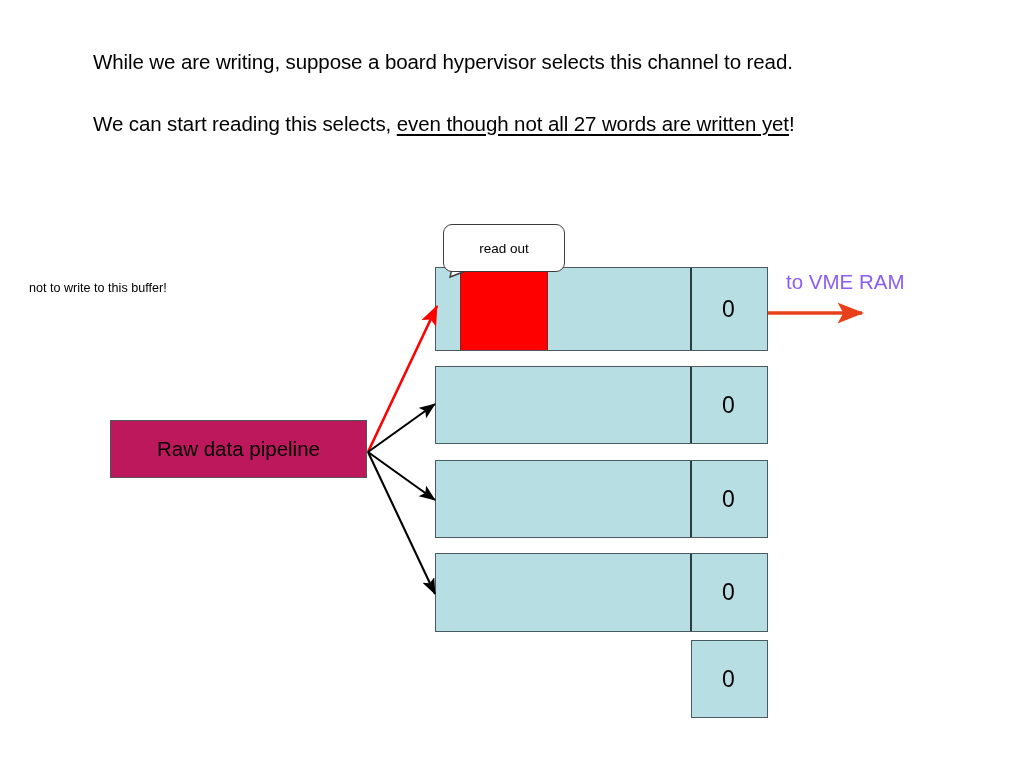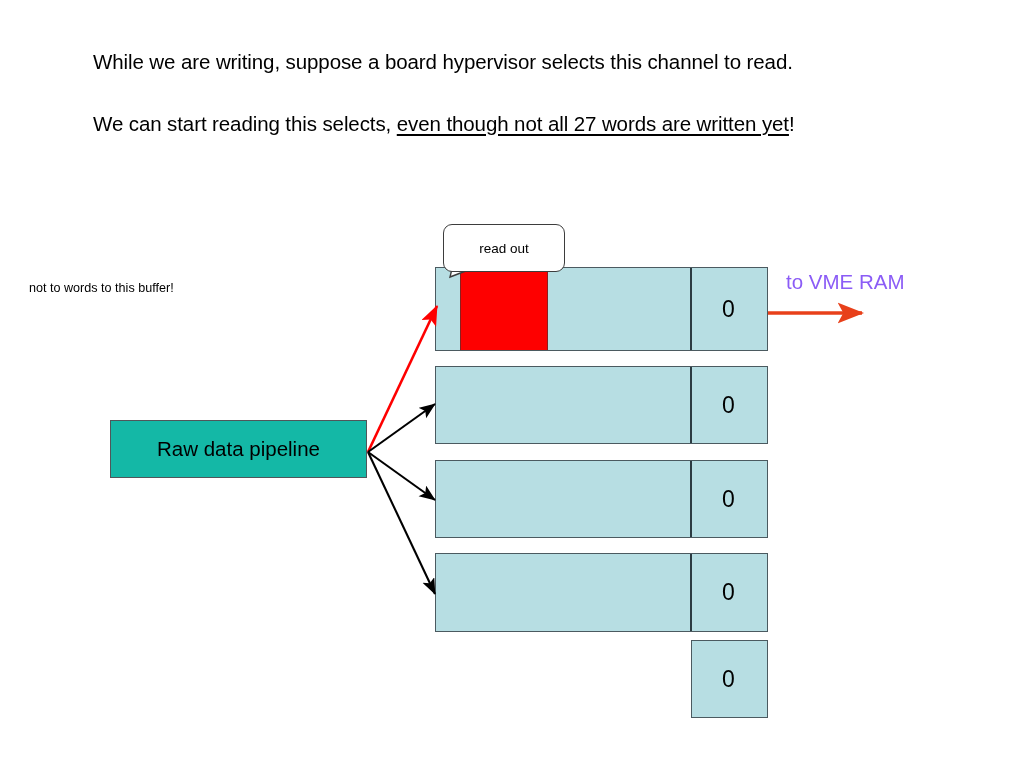--- a/index.html
+++ b/index.html
@@ -89,21 +89,21 @@
   #buffer-4 { left: 435px; top: 553px; width: 333px; height: 79px; }
   #buffer-5 { left: 691px; top: 640px; width: 77px; height: 78px; }
 
   
   #pipeline-box {
     position: absolute;
     left: 110px;
     top: 420px;
     width: 257px;
     height: 58px;
-    background: #14b8a6;
+    background: #be185d;
     border: 1.6px solid #50565a;
     box-sizing: border-box;
     display: flex;
     align-items: center;
     justify-content: center;
     font-size: 20.5px;
     color: #000;
   }
 
   
@@ -148,21 +148,21 @@
 </head>
 <body>
 
 <div id="stage">
 
   <div class="headline" id="headline-1">While we are writing, suppose a board hypervisor selects this channel to read.</div>
 
   <div class="headline" id="headline-2"><span>We can start reading this selects, </span><span class="underlined">even though not all 27 words are written yet</span><span>!</span></div>
 
   <div id="note-block">
-    <div>not to words to this buffer!</div>
+    <div>not to write to this buffer!</div>
   </div>
 
   <svg class="overlay under" viewBox="0 0 1024 768" xmlns="http://www.w3.org/2000/svg">
     <defs>
       <marker id="head-black" markerWidth="9" markerHeight="9" refX="7.4" refY="3.1" orient="auto" markerUnits="strokeWidth">
         <path d="M0,0 L7.8,3.1 L0,6.2 L1.7,3.1 Z" fill="#000000"></path>
       </marker>
       <marker id="head-red" markerWidth="9" markerHeight="9" refX="7.4" refY="3.1" orient="auto" markerUnits="strokeWidth">
         <path d="M0,0 L7.8,3.1 L0,6.2 L1.7,3.1 Z" fill="#fe0000"></path>
       </marker>

